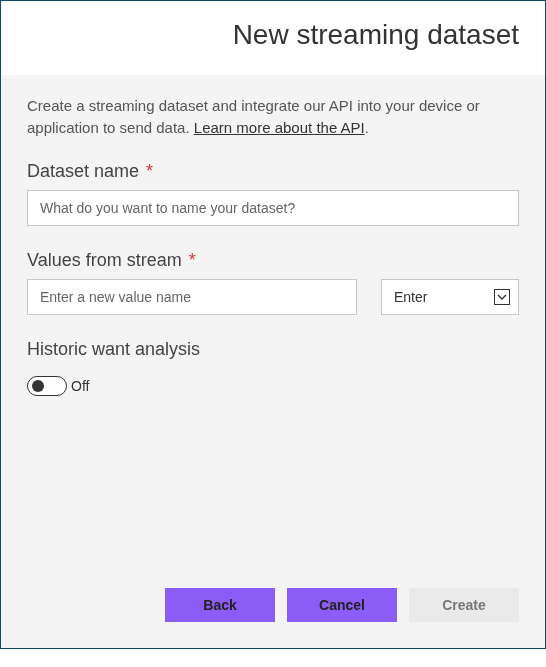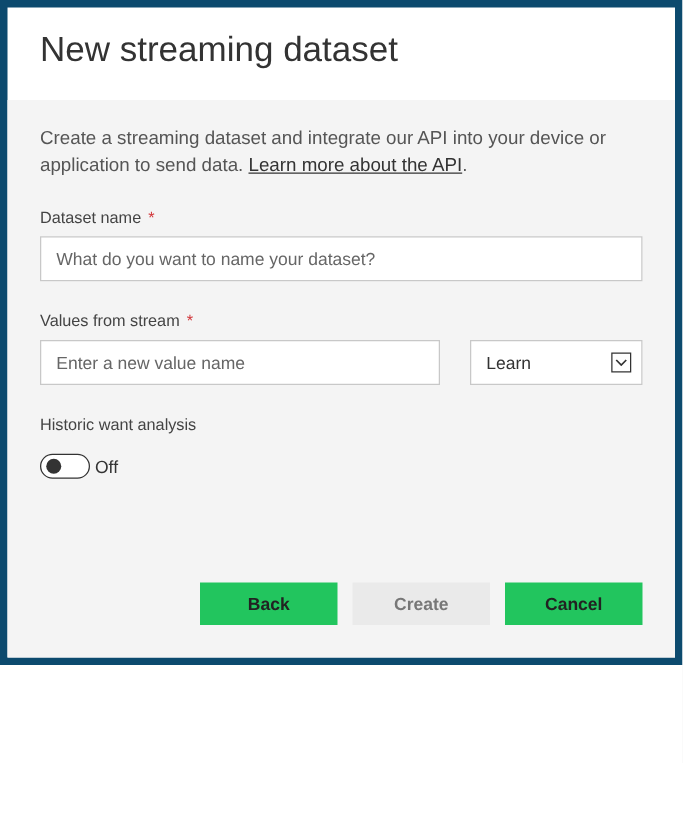--- a/index.html
+++ b/index.html
@@ -4,24 +4,25 @@
 <style>
   * { box-sizing: border-box; }
   html, body {
     margin: 0; padding: 0;
     font-family: "Segoe UI", "Segoe UI Light", -apple-system, sans-serif;
     background: #ffffff;
     color: #333;
   }
   .panel {
     width: 546px;
-    height: 532px;
+    height: 649px;
     display: flex;
     flex-direction: column;
-    border: 6px solid #0c4a6e;
+    border: 1px solid #0c4a6e;
+    align-items: flex-end;
   }
   .header {
     padding: 18px 26px 24px 26px;
   }
   .header h1 {
     margin: 0;
     font-weight: 300;
     font-size: 28px;
     color: #333;
   }
@@ -36,21 +37,21 @@
     font-size: 15px;
     color: #555;
     line-height: 1.45;
     margin-bottom: 22px;
   }
   .desc a {
     color: #333;
     text-decoration: underline;
   }
   .field-label {
-    font-size: 13px;
+    font-size: 18px;
     color: #444;
     margin-bottom: 8px;
   }
   .req { color: #d13438; margin-left: 2px; }
   .text-input {
     width: 100%;
     height: 36px;
     background: #fff;
     border: 1px solid #c8c8c8;
     padding: 0 12px;
@@ -116,21 +117,21 @@
     padding-top: 16px;
   }
   .btn {
     min-width: 110px;
     height: 34px;
     border: none;
     font-size: 14px;
     cursor: pointer;
     font-family: inherit;
   }
-  .btn-primary { background: #22c55e; color: #222; font-weight: 600; }
+  .btn-primary { background: #8b5cf6; color: #222; font-weight: 600; }
   .btn-secondary { background: #eaeaea; color: #777; font-weight: 600; }
 </style>
 </head>
 <body>
 
 <div class="panel">
 
   <div class="header">
     <h1>New streaming dataset</h1>
   </div>
@@ -149,39 +150,39 @@
 
     <div class="gap-lg"></div>
 
     <div class="field-label">
       <span>Values from stream</span>
       <span class="req">*</span>
     </div>
     <div class="row">
       <input type="text" class="text-input" placeholder="Enter a new value name" style="">
       <div class="select-wrap">
-        <span>Learn</span>
+        <span>Enter</span>
         <span class="select-caret">
           <svg width="10" height="6" viewBox="0 0 10 6">
               <path d="M1 1 L5 5 L9 1" fill="none" stroke="#333" stroke-width="1.4"></path>
             </svg>
         </span>
       </div>
     </div>
 
     <div class="gap-lg"></div>
 
     <div class="field-label">Historic want analysis</div>
     <div class="toggle-row">
       <div class="toggle">
         <div class="knob"></div>
       </div>
       <span class="toggle-label">Off</span>
     </div>
 
     <div class="footer">
       <button class="btn btn-primary">Back</button>
+      <button class="btn btn-primary">Cancel</button>
       <button class="btn btn-secondary">Create</button>
-      <button class="btn btn-primary">Cancel</button>
     </div>
 
   </div>
 </div>
 
 </body></html>

